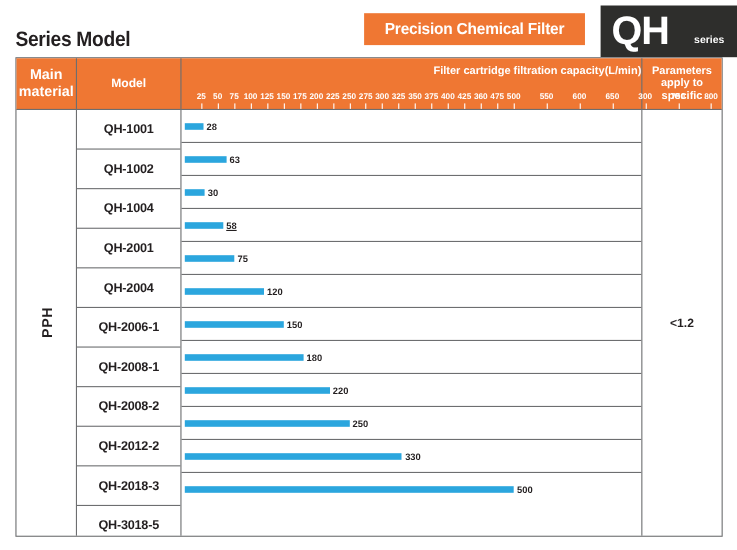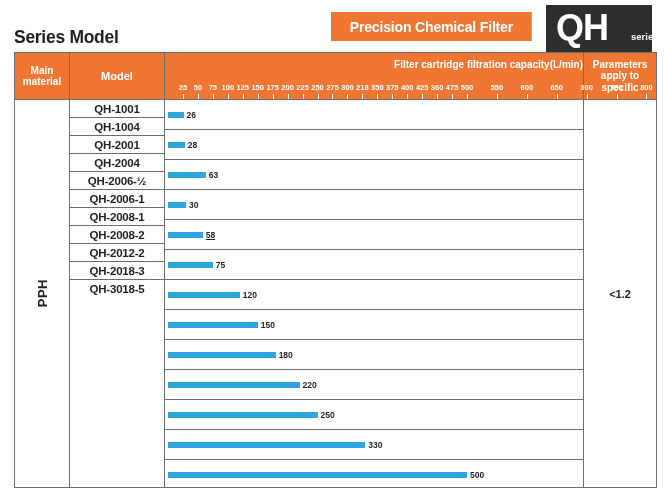--- a/index.html
+++ b/index.html
@@ -49,21 +49,21 @@
     align-items: center;
     justify-content: center;
     letter-spacing: -0.2px;
     transform: scaleX(0.97);
     transform-origin: left center;
   }
   .logo-box {
     position: absolute;
     left: 546px;
     top: 5px;
-    width: 106px;
+    width: 124px;
     height: 47px;
     background: #2e2e2c;
     color: #ffffff;
   }
   .logo-qh {
     position: absolute;
     left: 10px;
     top: 1px;
     font-size: 36px;
     font-weight: bold;
@@ -107,21 +107,21 @@
     color: #ffffff;
     font-weight: bold;
     display: flex;
     align-items: center;
     justify-content: center;
     text-align: center;
     box-sizing: border-box;
     border-right: 1px solid #6d6e70;
     line-height: 1.12;
   }
-  .th-main     { width: 55px;  font-size: 10px; }
+  .th-main     { width: 55px;  font-size: 13px; }
   .th-model    { width: 95px;  font-size: 11px; }
   .th-chart    { flex: 1 1 auto; position: relative; padding: 0; display: block; }
   .th-param    { width: 72px;  font-size: 10px; border-right: none; padding: 0 2px; }
 
   .chart-head-title {
     position: absolute;
     left: 0; right: 0;
     top: 6px;
     text-align: right;
     font-size: 10px;
@@ -201,21 +201,21 @@
     box-sizing: border-box;
     display: flex;
     align-items: center;
     justify-content: center;
     font-size: 11px;
     font-weight: bold;
     color: #231f20;
   }
 
   .mrow {
-    height: 18px;
+    height: 36px;
     box-sizing: border-box;
     border-bottom: 1px solid #6d6e70;
     display: flex;
     align-items: center;
     justify-content: center;
     font-size: 11.5px;
     font-weight: bold;
     color: #231f20;
     letter-spacing: -0.2px;
   }
@@ -308,21 +308,21 @@
           </div>
           <div class="tick" style="left: 167.45px;">
             <span class="tick-label">275</span>
             <span class="tick-mark"></span>
           </div>
           <div class="tick" style="left: 182.4px;">
             <span class="tick-label">300</span>
             <span class="tick-mark"></span>
           </div>
           <div class="tick" style="left: 197.35px;">
-            <span class="tick-label">218</span>
+            <span class="tick-label">325</span>
             <span class="tick-mark"></span>
           </div>
           <div class="tick" style="left: 212.3px;">
             <span class="tick-label">350</span>
             <span class="tick-mark"></span>
           </div>
           <div class="tick" style="left: 227.25px;">
             <span class="tick-label">375</span>
             <span class="tick-mark"></span>
           </div>
@@ -374,37 +374,33 @@
     </div>
     <div class="th th-param">Parameters apply to specific</div>
   </div>
 
   <div class="tbody">
     <div class="col-main">
       <span class="vert-label">PPH</span>
     </div>
     <div class="col-model" id="col-model">
         <div class="mrow">QH-1001</div>
+        <div class="mrow">QH-1002</div>
         <div class="mrow">QH-1004</div>
         <div class="mrow">QH-2001</div>
         <div class="mrow">QH-2004</div>
-        <div class="mrow">QH-2006-½</div>
         <div class="mrow">QH-2006-1</div>
         <div class="mrow">QH-2008-1</div>
         <div class="mrow">QH-2008-2</div>
         <div class="mrow">QH-2012-2</div>
         <div class="mrow">QH-2018-3</div>
         <div class="mrow">QH-3018-5</div>
       </div>
     <div class="col-chart" id="col-chart">
         <div class="brow">
-          <div class="bar" style="width: 15.548px; left: 3px; background: rgb(43, 166, 222);"></div>
-          <span class="bar-value" style="left: 21.548px;">26</span>
-        </div>
-        <div class="brow">
           <div class="bar" style="width: 16.744px; left: 3px; background: rgb(43, 166, 222);"></div>
           <span class="bar-value" style="left: 22.744px;">28</span>
         </div>
         <div class="brow">
           <div class="bar" style="width: 37.674px; left: 3px; background: rgb(43, 166, 222);"></div>
           <span class="bar-value" style="left: 43.674px;">63</span>
         </div>
         <div class="brow">
           <div class="bar" style="width: 17.94px; left: 3px; background: rgb(43, 166, 222);"></div>
           <span class="bar-value" style="left: 23.94px;">30</span>

